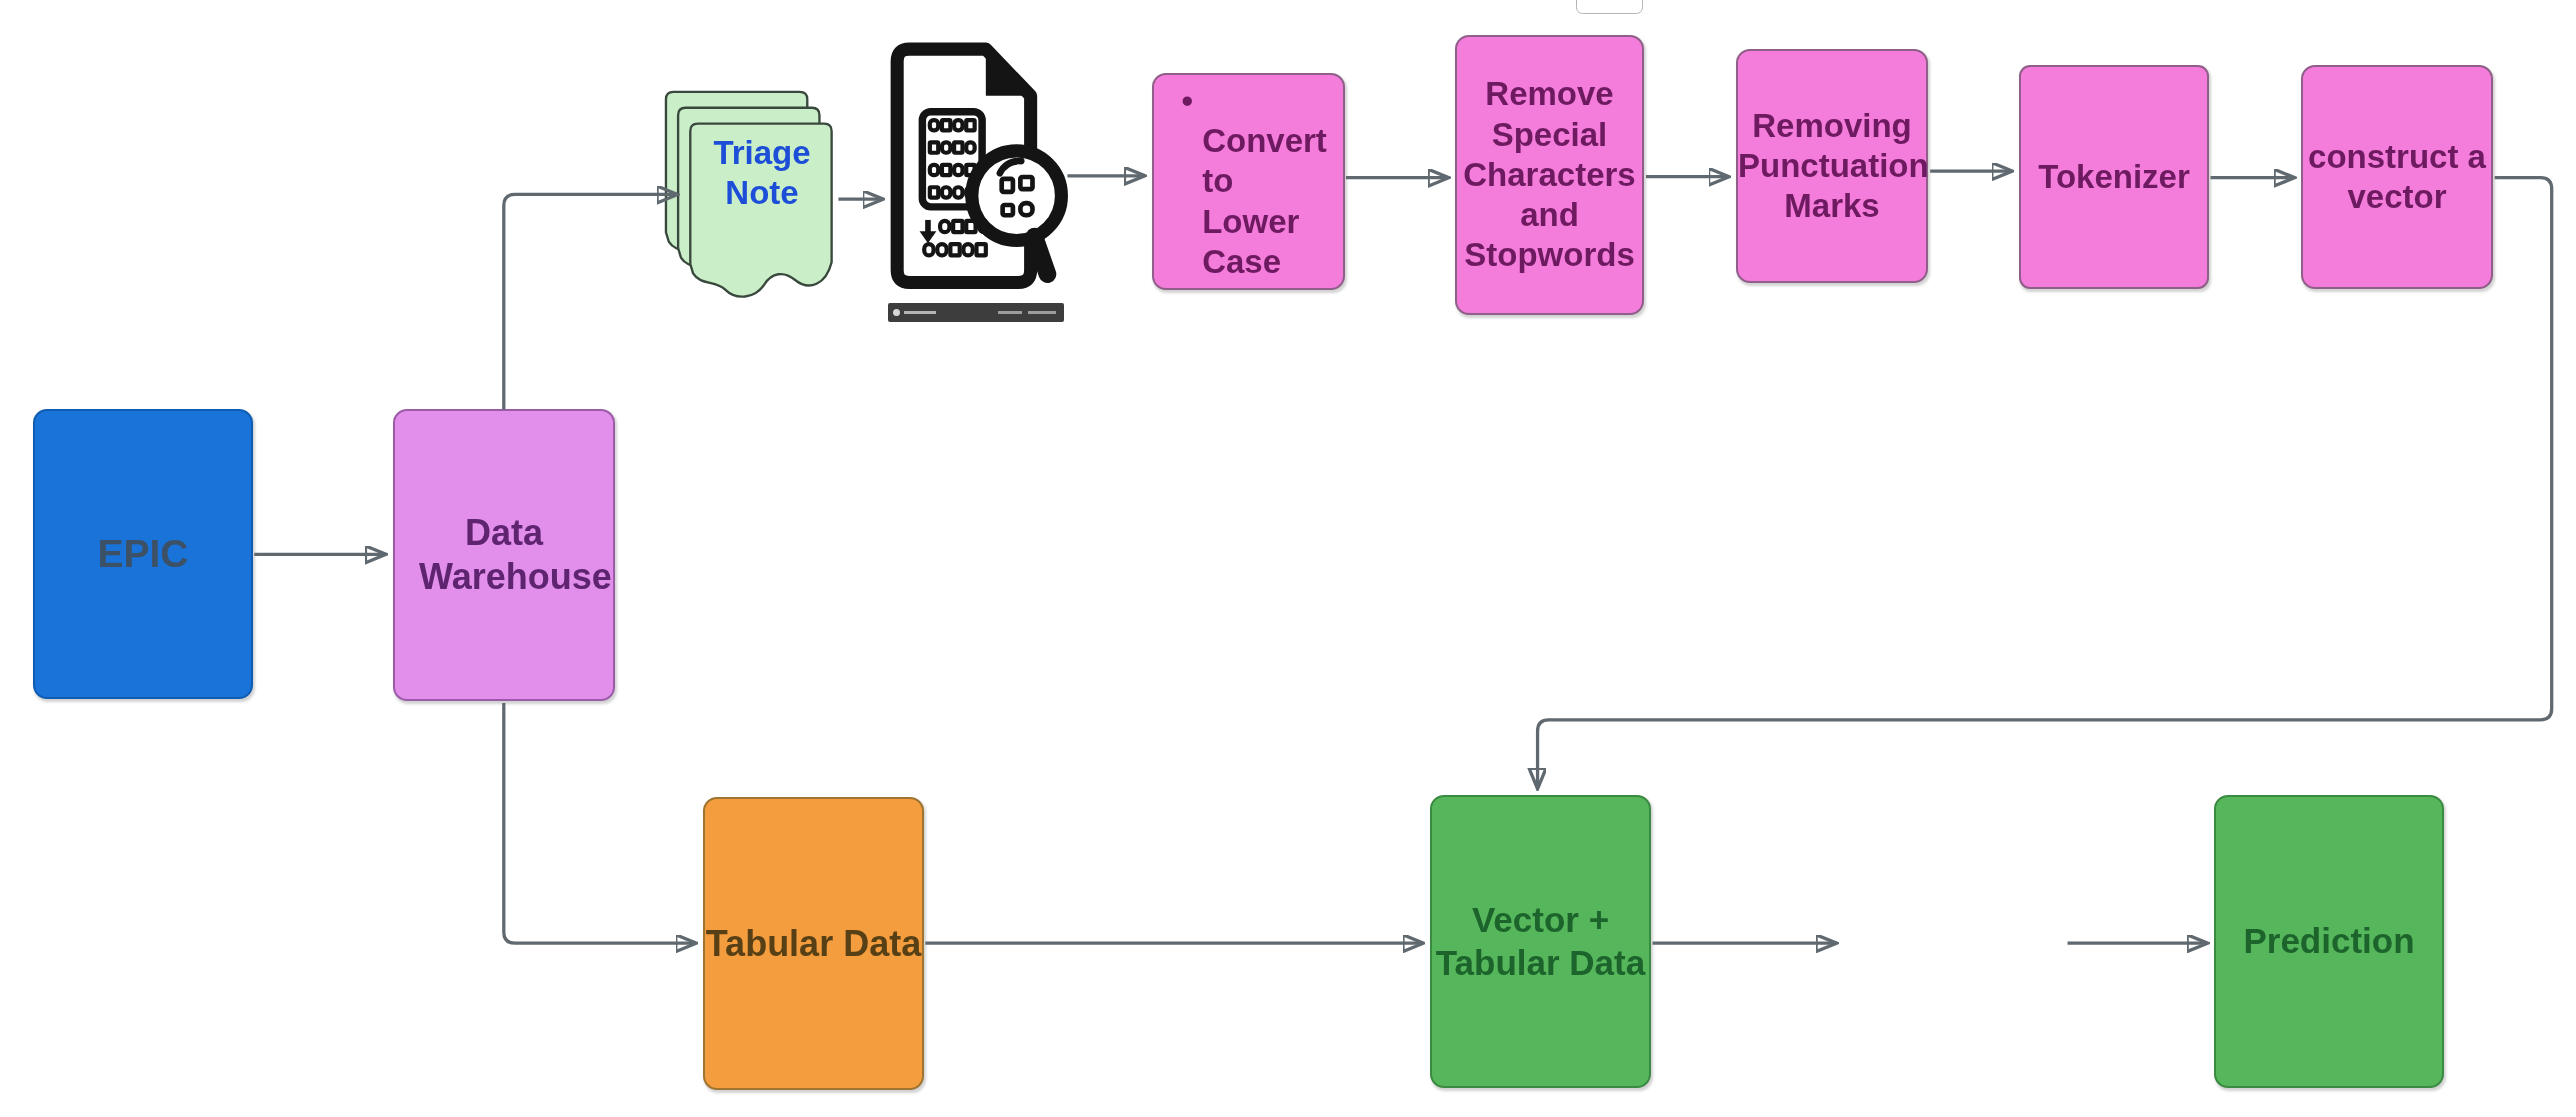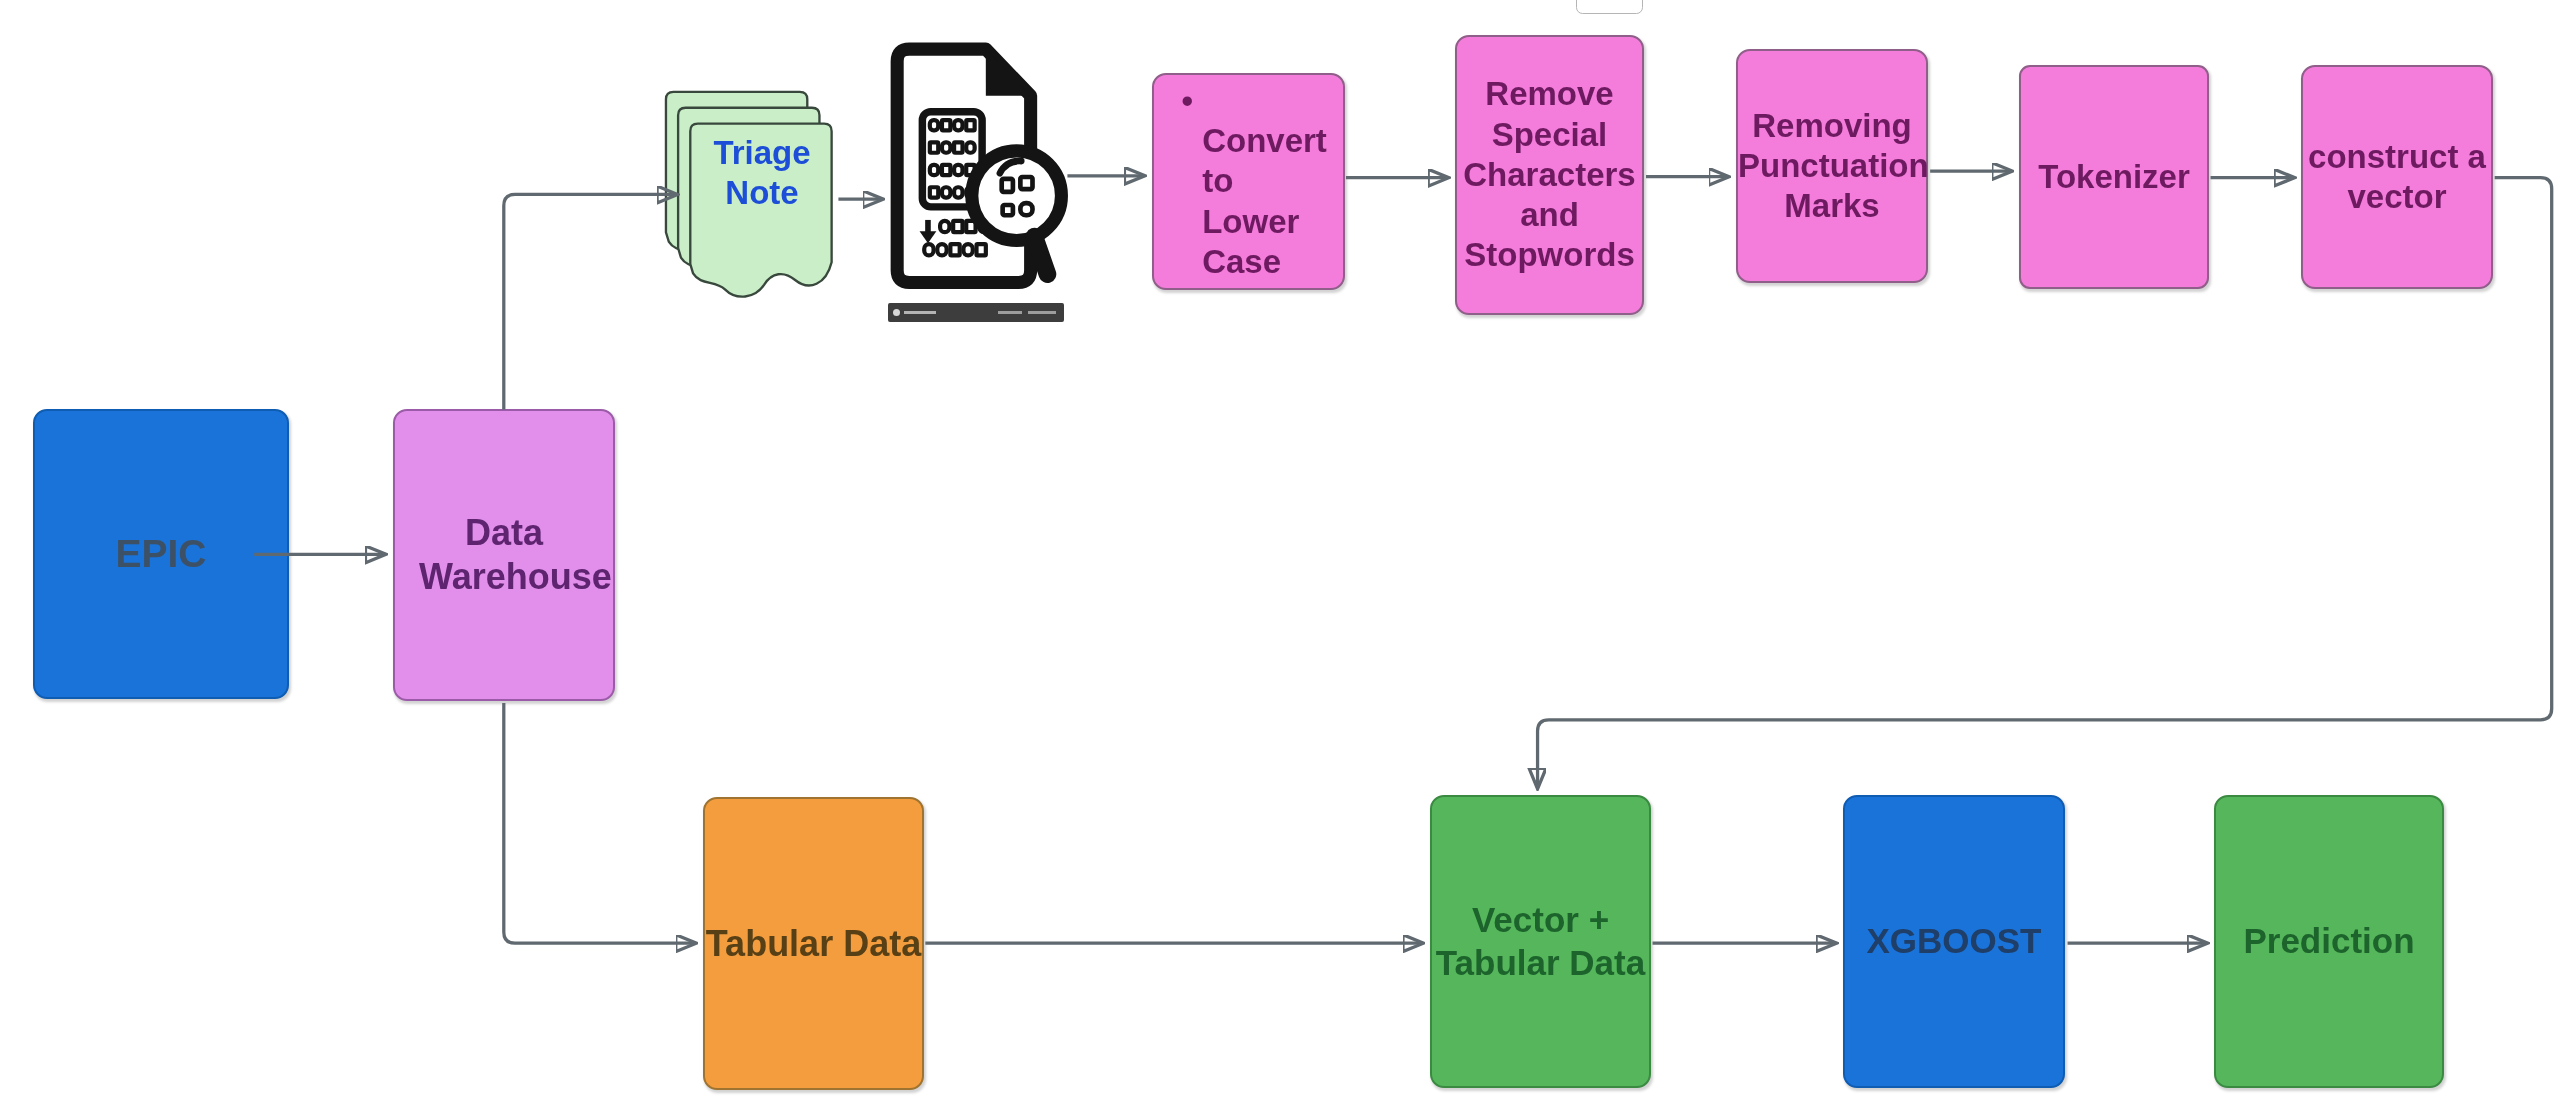--- a/index.html
+++ b/index.html
@@ -9,21 +9,21 @@
 
   .node{position:absolute;display:flex;align-items:center;justify-content:center;
         box-sizing:border-box;border-radius:14px;font-weight:700;line-height:1.22;
         z-index:2;box-shadow:1.9px 2.8px 2.8px rgba(0,0,0,0.18);}
   .node span{display:block;width:100%;text-align:center;}
 
   .blue{background:#1a73d8;border:2.8px solid #0f5cb3;}
   .pink{background:#f47cda;border:2.8px solid #8f5e89;color:#6d1a60;font-size:33px;}
   .green{background:#55b65b;border:2.8px solid #3a8a41;color:#1c642c;font-size:35px;}
 
-  #node-epic{left:33px;top:409px;width:256px;height:290px;color:#3d5166;font-size:39px;}
+  #node-epic{left:33px;top:409px;width:220px;height:290px;color:#3d5166;font-size:39px;}
   #node-data-warehouse{left:393px;top:409px;width:222px;height:292px;background:#e18fea;
       border:2.8px solid #9c5ba8;color:#5e2470;font-size:36px;padding:0 24px;}
   #node-convert{left:1152px;top:73px;width:193px;height:217px;}
   #node-convert span{text-align:left;padding-left:49px;padding-right:17px;text-indent:-20.6px;}
   #node-remove-special{left:1455px;top:35px;width:189px;height:280px;}
   #node-remove-punct{left:1736px;top:49px;width:192px;height:234px;}
   #node-tokenizer{left:2019px;top:65px;width:190px;height:224px;border-radius:11px;}
   #node-construct{left:2301px;top:65px;width:192px;height:224px;}
   #node-tabular{left:703px;top:797px;width:221px;height:293px;background:#f49d3e;
       border:2.8px solid #9e7430;color:#573f16;font-size:36px;}
@@ -173,22 +173,19 @@
   </div>
 
   <div class="node" id="node-tabular">
     <span>Tabular Data</span>
   </div>
 
   <div class="node green" id="node-vectab">
     <span>Vector + Tabular Data</span>
   </div>
 
-  <div class="node blue" id="node-xgboost">
-    <span>XGBOOST</span>
-  </div>
 
   <div class="node green" id="node-prediction">
     <span>Prediction</span>
   </div>
 
 </div>
 
 
 </body></html>

